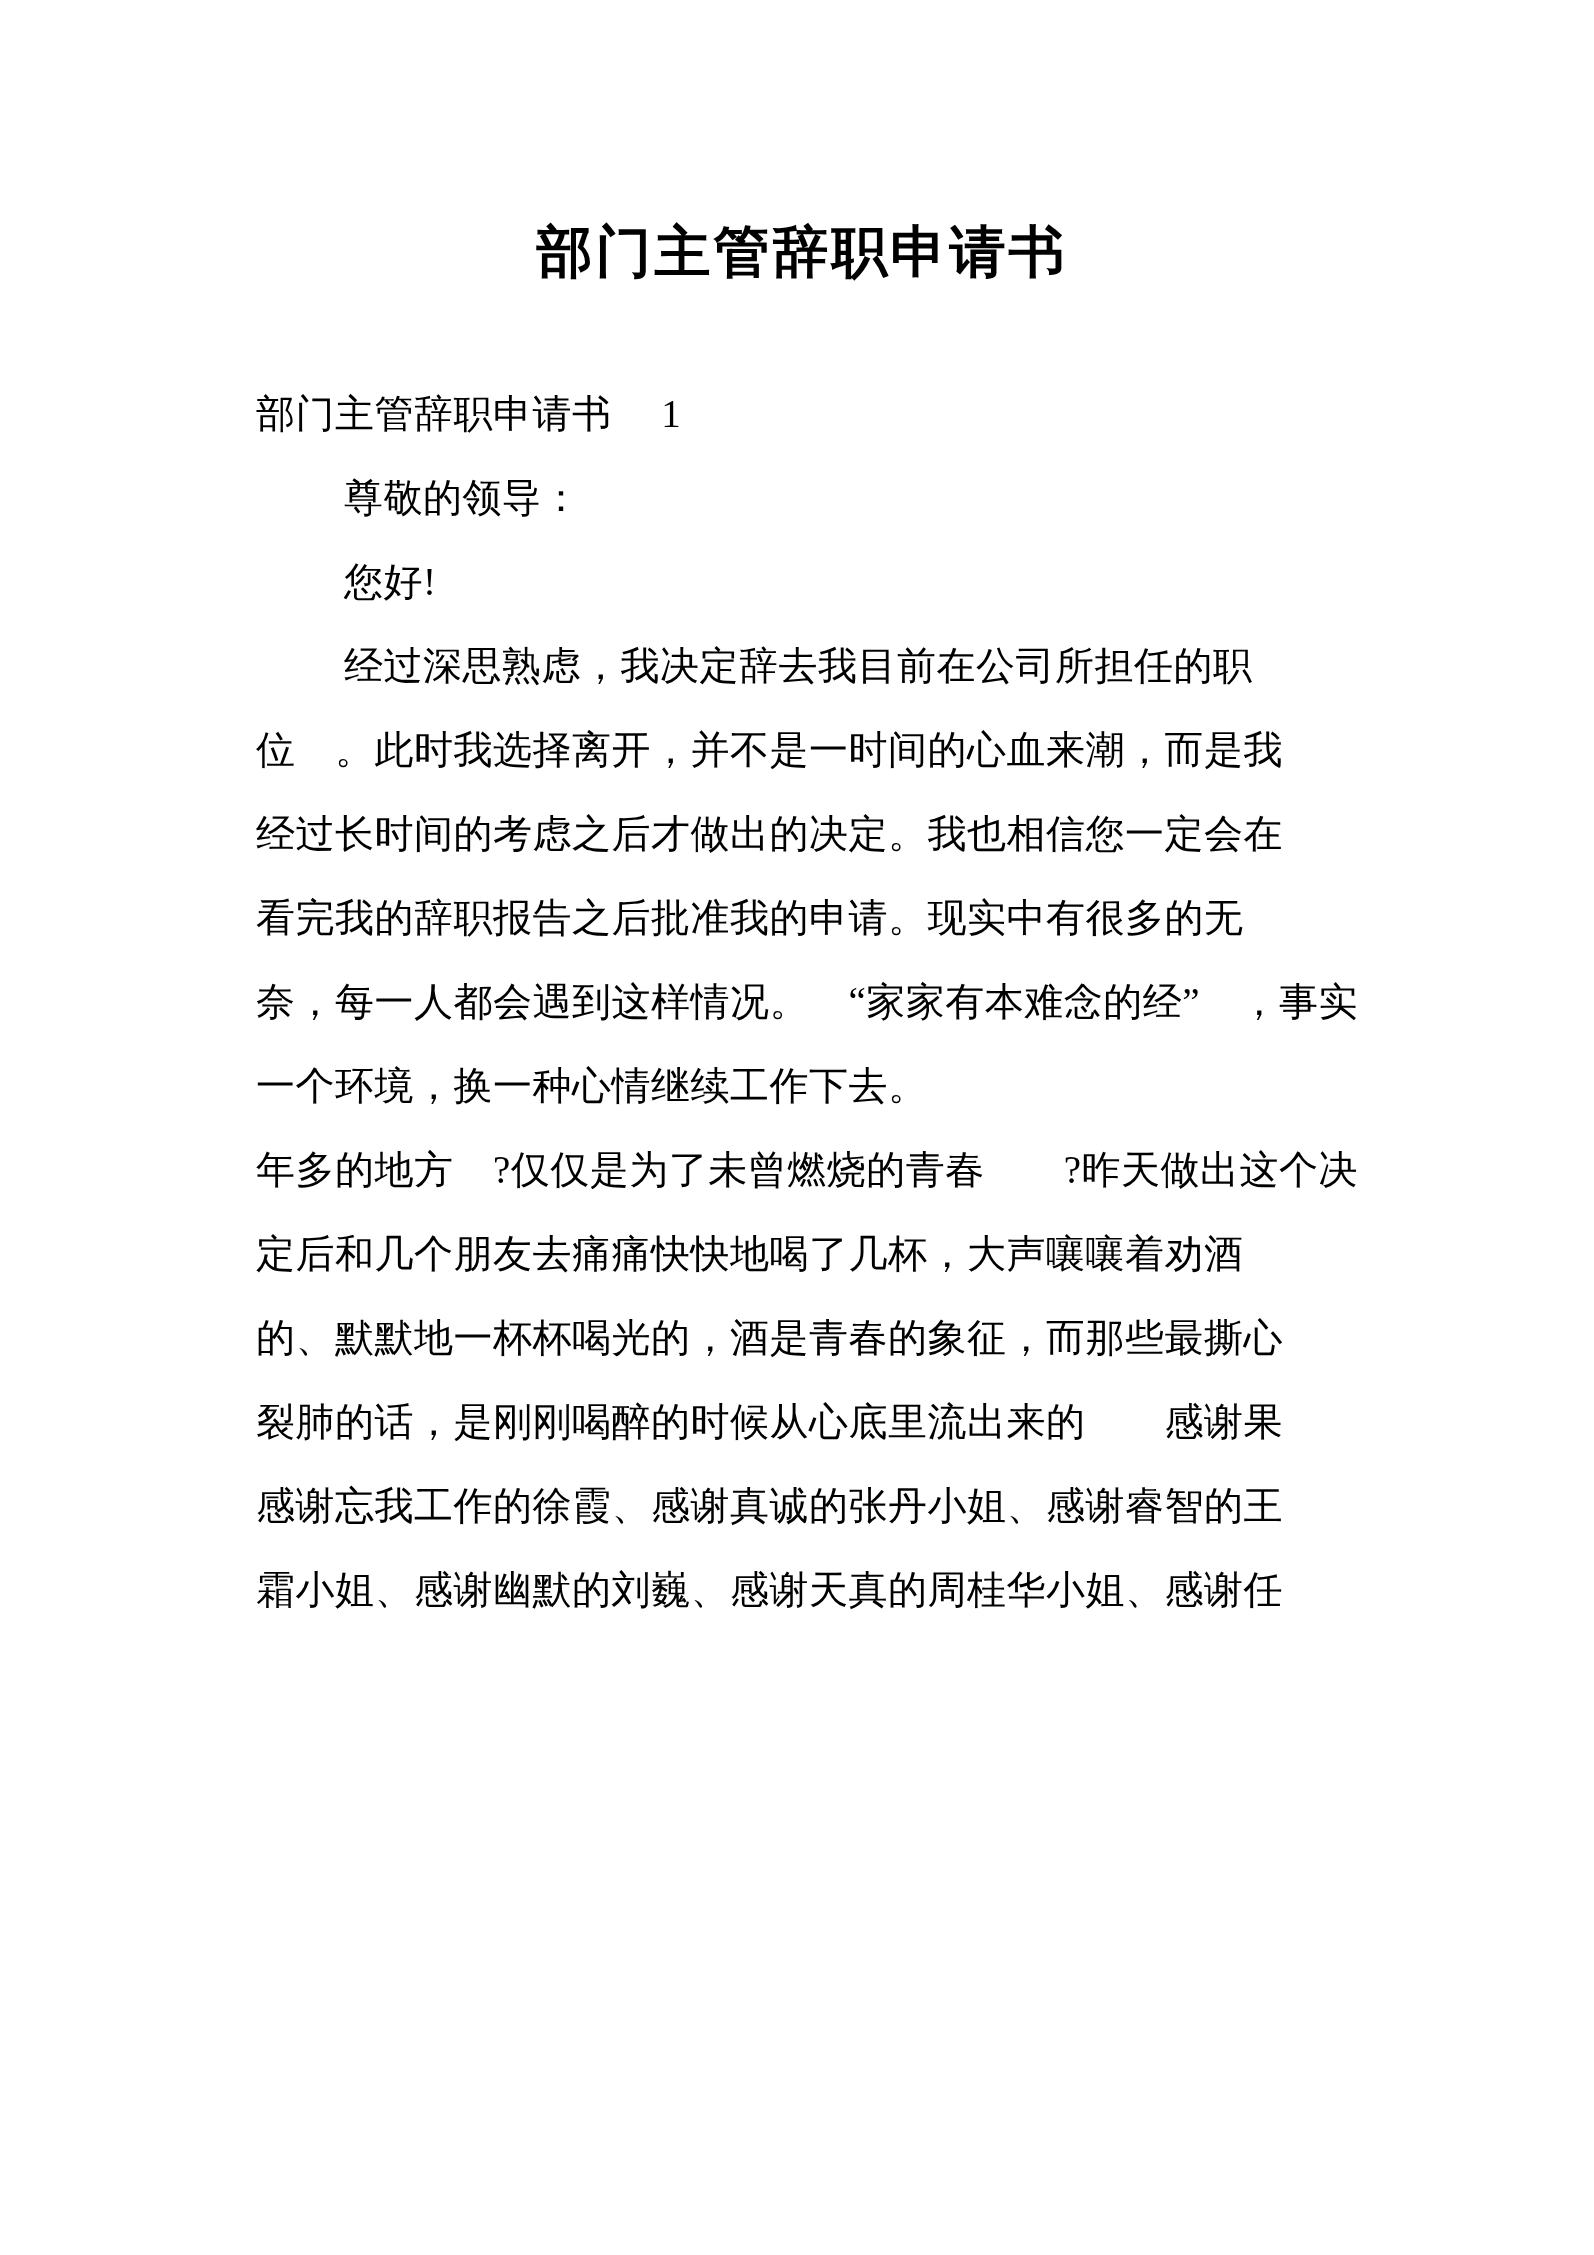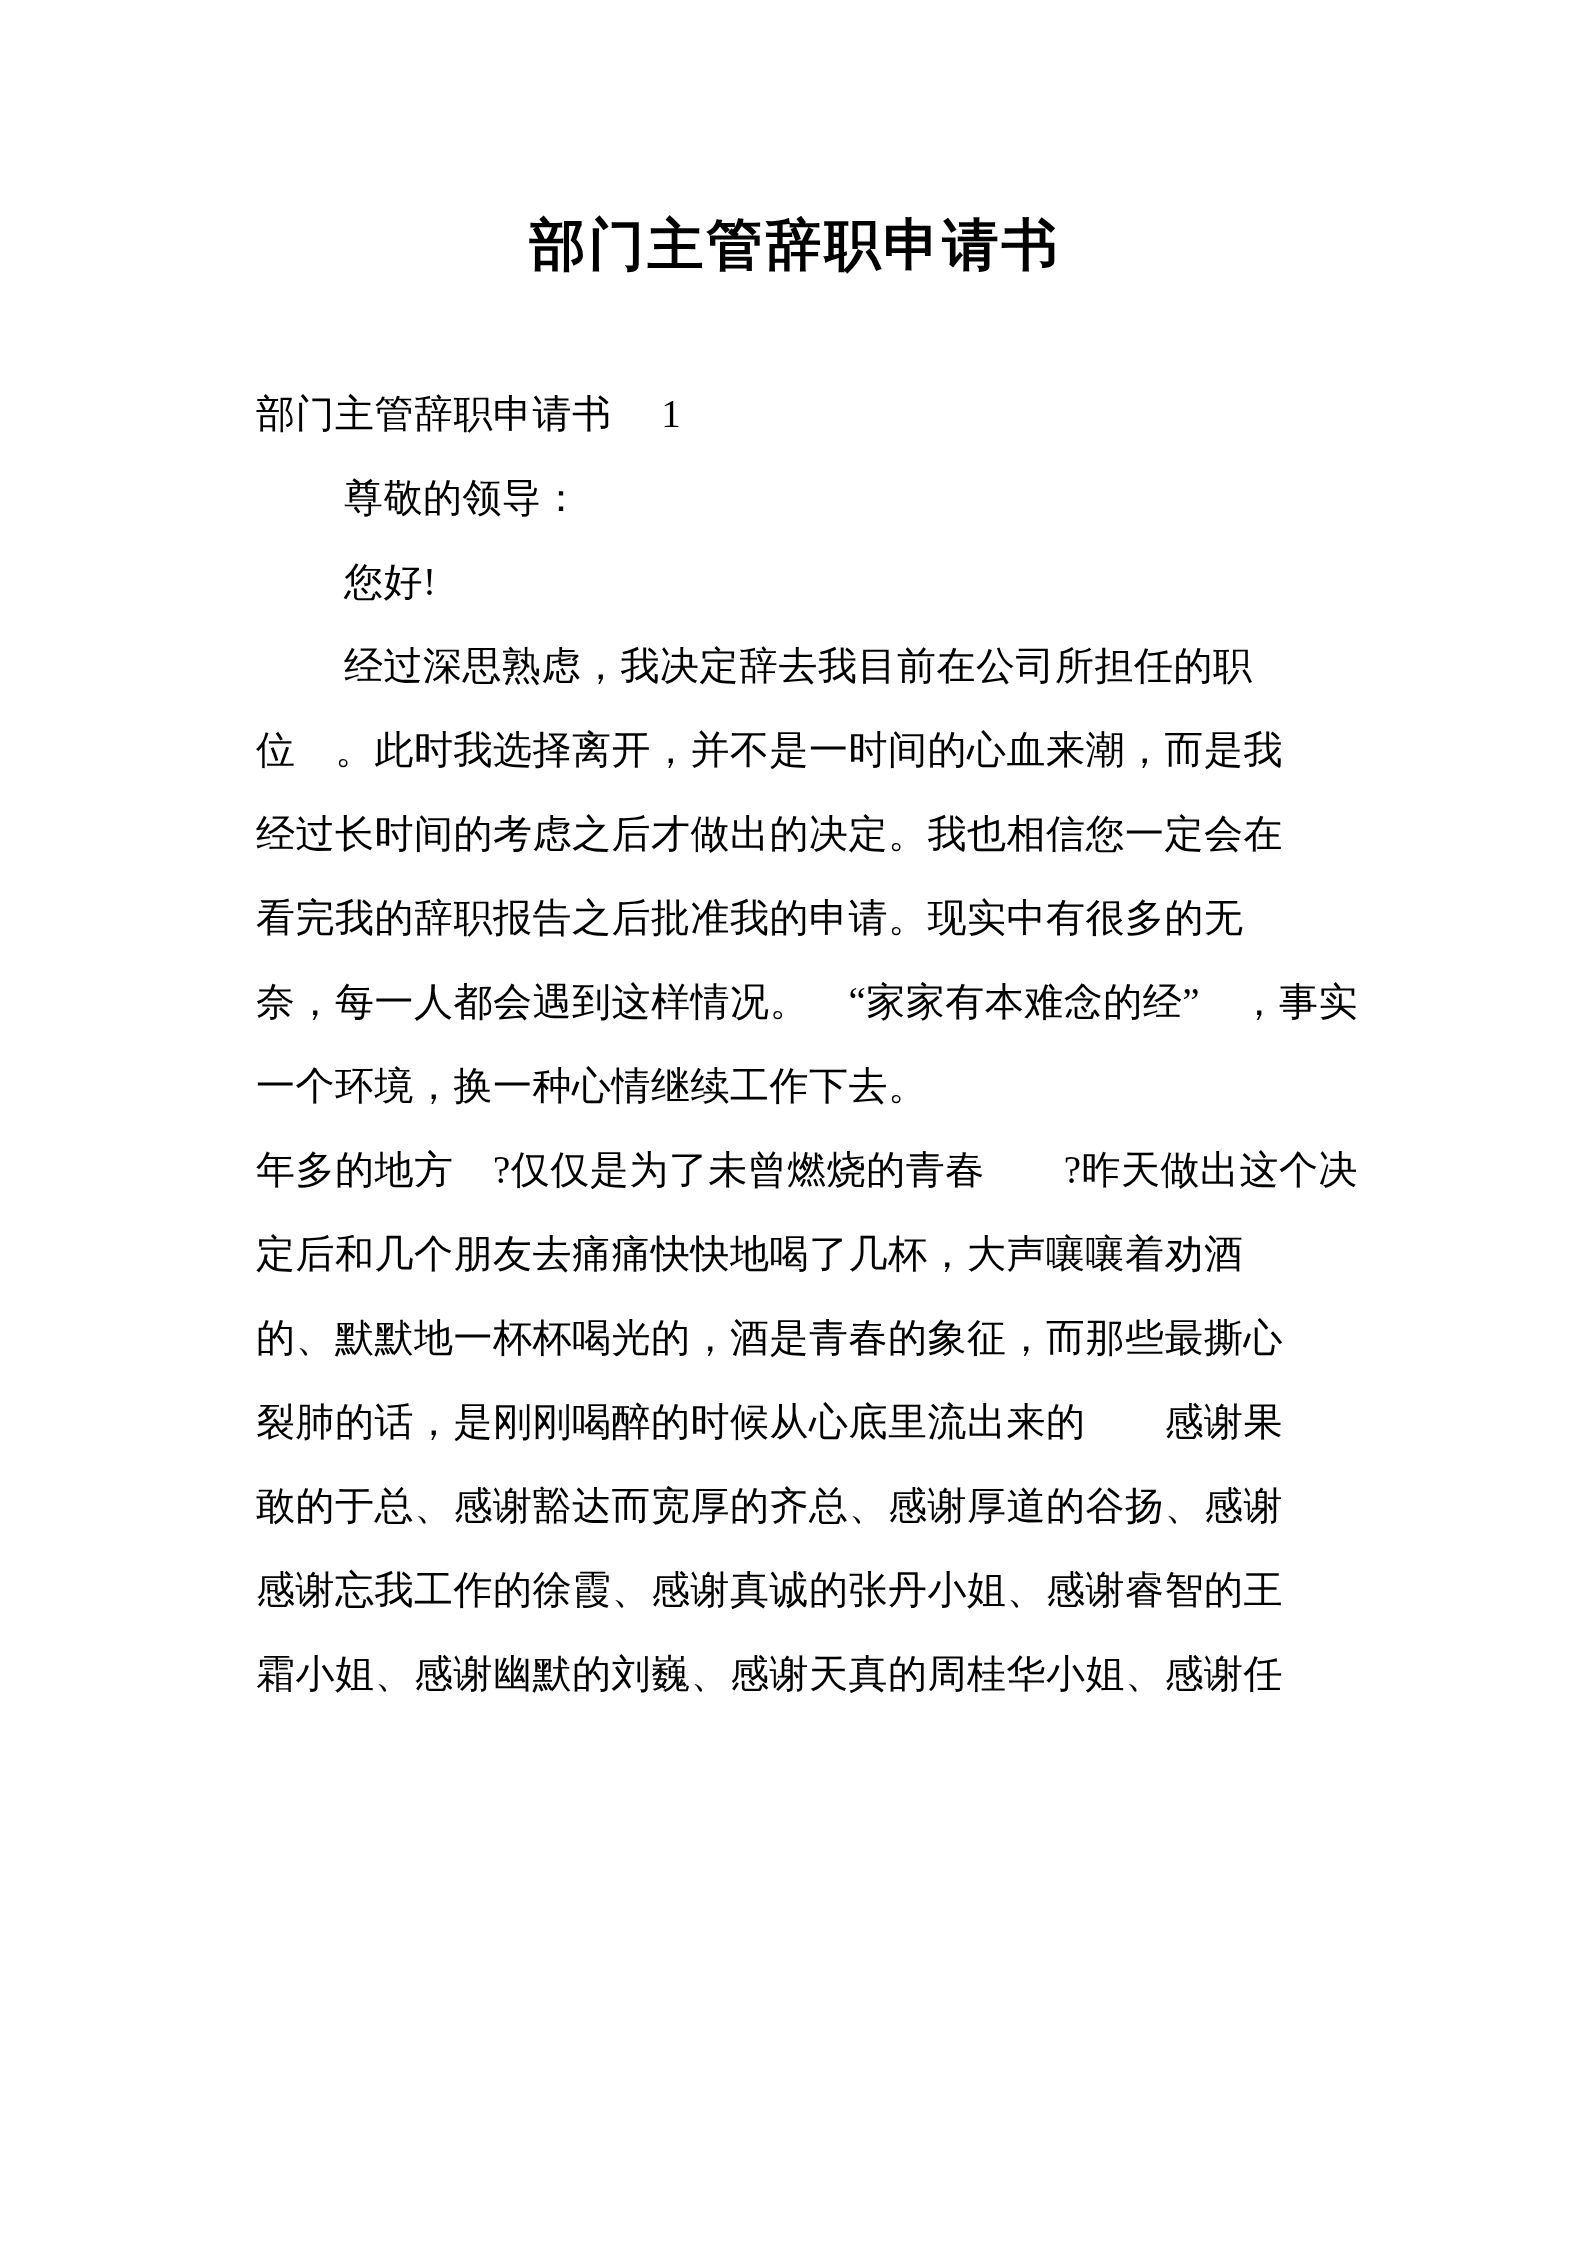--- a/index.html
+++ b/index.html
@@ -18,21 +18,21 @@
   .page {
     position: absolute;
     inset: 0;
     background: #ffffff;
   }
   .doc-title {
     position: absolute;
     left: 240px;
     width: 1100px;
     top: 203px;
-    margin: 5px;
+    margin: 12px;
     font-size: 56px;
     font-weight: bold;
     text-align: center;
     letter-spacing: 3px;
     white-space: pre;
   }
   .doc-body {
     position: absolute;
     left: 256px;
     top: 372px;
@@ -61,17 +61,16 @@
       <div class="doc-line indented">经过深思熟虑，我决定辞去我目前在公司所担任的职</div>
       <div class="doc-line">位　。此时我选择离开，并不是一时间的心血来潮，而是我</div>
       <div class="doc-line">经过长时间的考虑之后才做出的决定。我也相信您一定会在</div>
       <div class="doc-line">看完我的辞职报告之后批准我的申请。现实中有很多的无</div>
       <div class="doc-line">奈，每一人都会遇到这样情况。　“家家有本难念的经”　，事实</div>
       <div class="doc-line">一个环境，换一种心情继续工作下去。</div>
       <div class="doc-line">年多的地方　?仅仅是为了未曾燃烧的青春　　?昨天做出这个决</div>
       <div class="doc-line">定后和几个朋友去痛痛快快地喝了几杯，大声嚷嚷着劝酒</div>
       <div class="doc-line">的、默默地一杯杯喝光的，酒是青春的象征，而那些最撕心</div>
       <div class="doc-line">裂肺的话，是刚刚喝醉的时候从心底里流出来的　　感谢果</div>
-      <div class="doc-line">敢的于总、感谢豁达而宽厚的齐总、感谢厚道的谷扬、感谢</div>
       <div class="doc-line">感谢忘我工作的徐霞、感谢真诚的张丹小姐、感谢睿智的王</div>
       <div class="doc-line">霜小姐、感谢幽默的刘巍、感谢天真的周桂华小姐、感谢任</div>
     </div>
 </div>
 
 </body></html>

